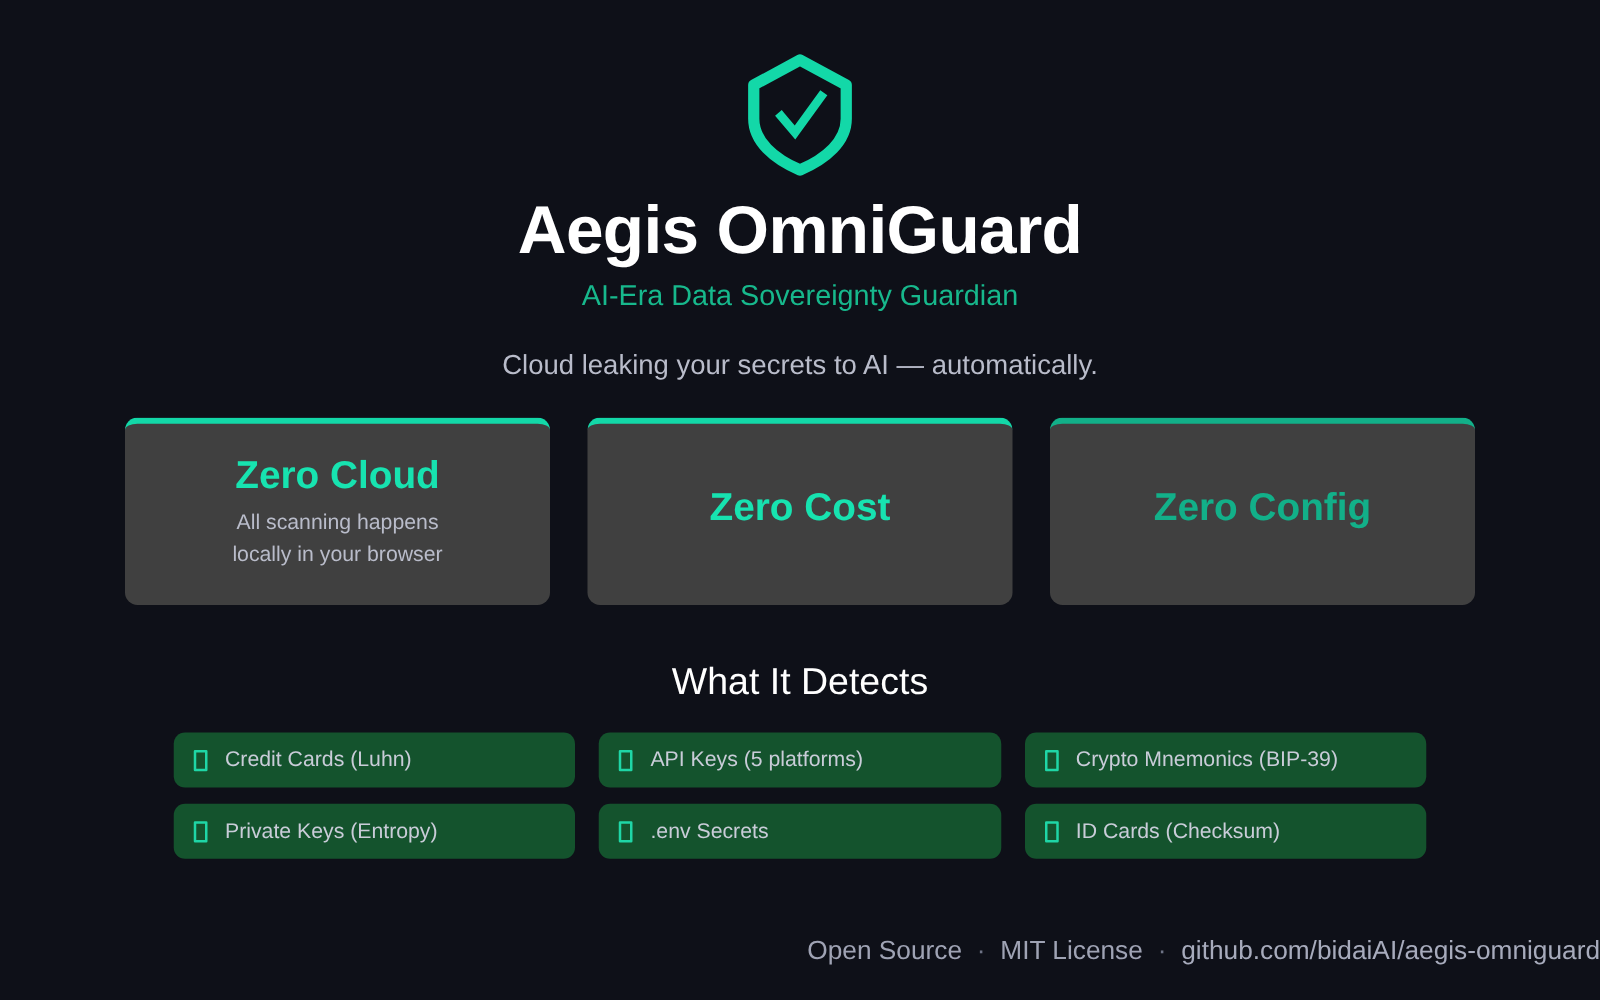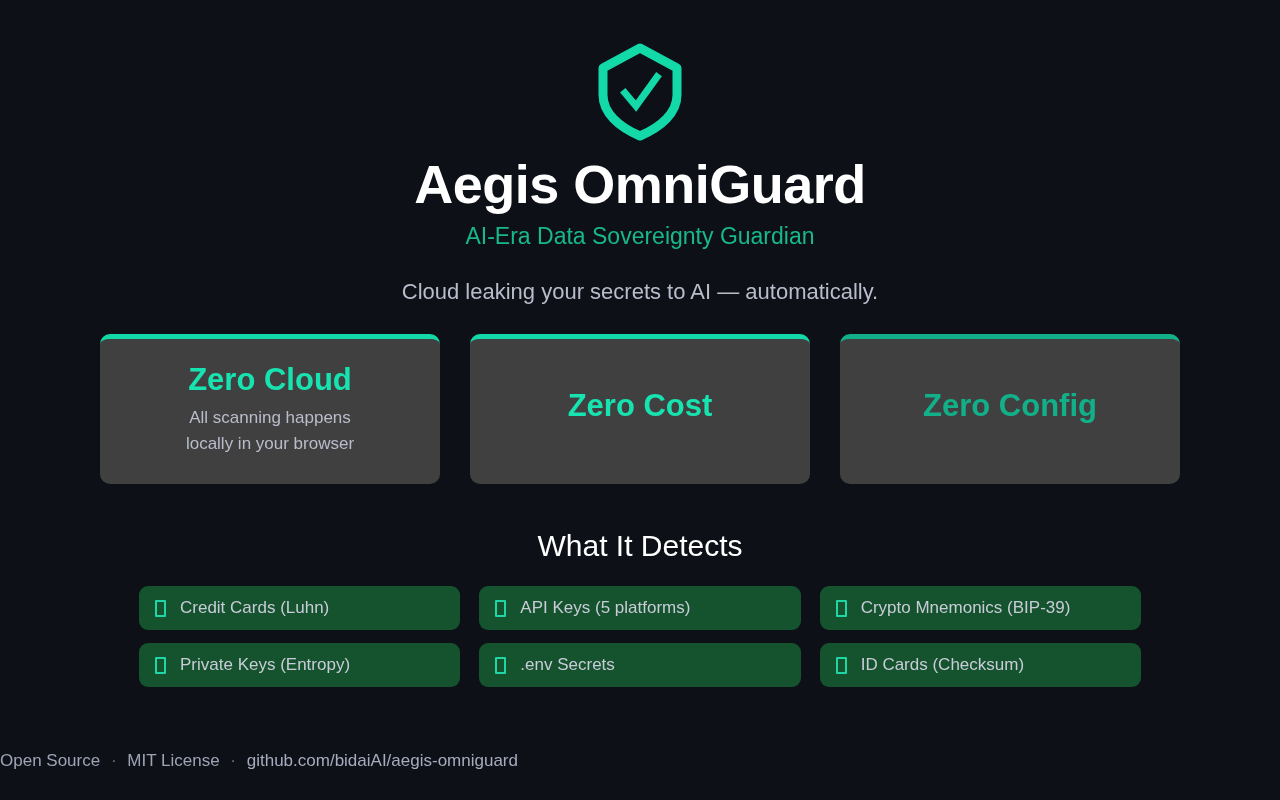--- a/index.html
+++ b/index.html
@@ -144,22 +144,22 @@
     color: #c9ccd8;
     white-space: nowrap;
   }
 
   
   .footer {
     position: absolute;
     left: 0;
     right: 0;
     bottom: 28px;
-    text-align: left;
-    font-size: 17px;
+    text-align: right;
+    font-size: 21px;
     line-height: 22px;
     color: #9fa3b4;
   }
   .footer .sep {
     color: #6e7386;
     padding: 0 6px;
   }
   .footer .repo { color: #a7abbc; }
 </style>
 </head>

